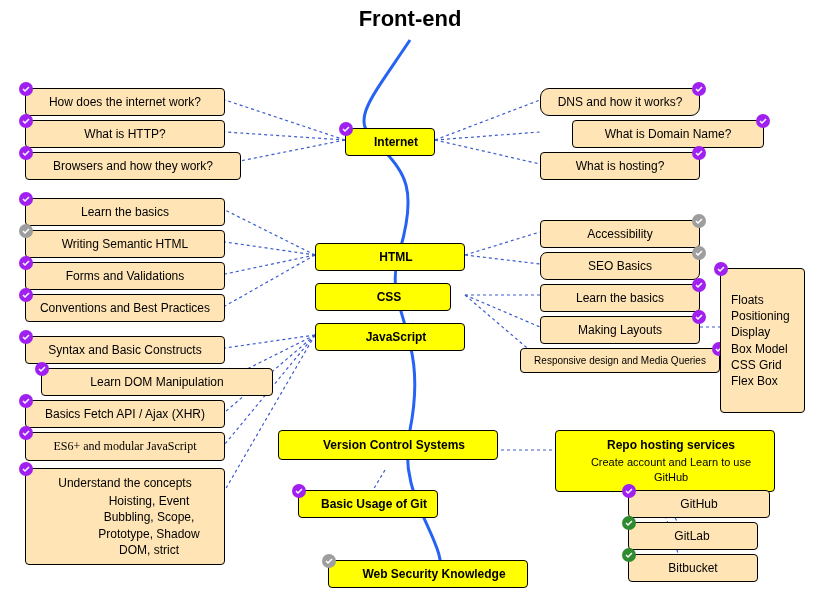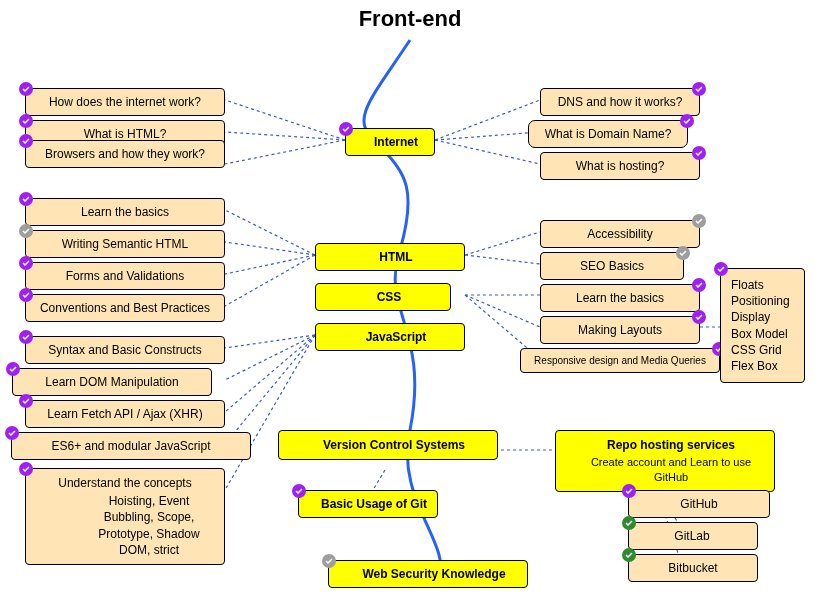--- a/index.html
+++ b/index.html
@@ -94,33 +94,33 @@
 
 <div class="node leaf" style="left:25px; top:88px; width:200px;"><span class="badge p tl">
       <svg viewBox="0 0 10 10">
         <path d="M2 5 L4 7 L8 3" stroke="#fff" stroke-width="1.5" fill="none"></path>
       </svg>
     </span><span>How does the internet work?</span></div>
 <div class="node leaf" style="left:25px; top:120px; width:200px;"><span class="badge p tl">
       <svg viewBox="0 0 10 10">
         <path d="M2 5 L4 7 L8 3" stroke="#fff" stroke-width="1.5" fill="none"></path>
       </svg>
-    </span><span>What is HTML?</span></div>
-<div class="node leaf" style="left:25px; top:140px; width:200px;"><span class="badge p tl">
+    </span><span>What is HTTP?</span></div>
+<div class="node leaf" style="left:25px; top:152px; width:216px;"><span class="badge p tl">
       <svg viewBox="0 0 10 10">
         <path d="M2 5 L4 7 L8 3" stroke="#fff" stroke-width="1.5" fill="none"></path>
       </svg>
     </span><span>Browsers and how they work?</span></div>
 
-<div class="node leaf" style="left:540px; top:88px; width:160px;"><span class="badge p tr">
+<div class="node leaf" style="left:540px; top:88px; width:160px;border-radius:9px;"><span class="badge p tr">
       <svg viewBox="0 0 10 10">
         <path d="M2 5 L4 7 L8 3" stroke="#fff" stroke-width="1.5" fill="none"></path>
       </svg>
     </span><span>DNS and how it works?</span></div>
-<div class="node leaf" style="left:528px; top:120px; width:160px;border-radius:7px;"><span class="badge p tr">
+<div class="node leaf" style="left:572px; top:120px; width:192px;"><span class="badge p tr">
       <svg viewBox="0 0 10 10">
         <path d="M2 5 L4 7 L8 3" stroke="#fff" stroke-width="1.5" fill="none"></path>
       </svg>
     </span><span>What is Domain Name?</span></div>
 <div class="node leaf" style="left:540px; top:152px; width:160px;"><span class="badge p tr">
       <svg viewBox="0 0 10 10">
         <path d="M2 5 L4 7 L8 3" stroke="#fff" stroke-width="1.5" fill="none"></path>
       </svg>
     </span><span>What is hosting?</span></div>
 
@@ -143,21 +143,21 @@
       <svg viewBox="0 0 10 10">
         <path d="M2 5 L4 7 L8 3" stroke="#fff" stroke-width="1.5" fill="none"></path>
       </svg>
     </span><span>Conventions and Best Practices</span></div>
 
 <div class="node leaf" style="left:540px; top:220px; width:160px;"><span class="badge gr tr">
       <svg viewBox="0 0 10 10">
         <path d="M2 5 L4 7 L8 3" stroke="#fff" stroke-width="1.5" fill="none"></path>
       </svg>
     </span><span>Accessibility</span></div>
-<div class="node leaf" style="left:540px; top:252px; width:144px;"><span class="badge gr tr">
+<div class="node leaf" style="left:540px; top:252px; width:160px;border-radius:7px;"><span class="badge gr tr">
       <svg viewBox="0 0 10 10">
         <path d="M2 5 L4 7 L8 3" stroke="#fff" stroke-width="1.5" fill="none"></path>
       </svg>
     </span><span>SEO Basics</span></div>
 
 <div class="node leaf" style="left:540px; top:284px; width:160px;"><span class="badge p tr">
       <svg viewBox="0 0 10 10">
         <path d="M2 5 L4 7 L8 3" stroke="#fff" stroke-width="1.5" fill="none"></path>
       </svg>
     </span><span>Learn the basics</span></div>
@@ -165,50 +165,50 @@
       <svg viewBox="0 0 10 10">
         <path d="M2 5 L4 7 L8 3" stroke="#fff" stroke-width="1.5" fill="none"></path>
       </svg>
     </span><span>Making Layouts</span></div>
 <div class="node leaf" style="left:520px; top:348px; width:200px; font-size:10px;"><span class="badge p tr">
       <svg viewBox="0 0 10 10">
         <path d="M2 5 L4 7 L8 3" stroke="#fff" stroke-width="1.5" fill="none"></path>
       </svg>
     </span><span>Responsive design and Media Queries</span></div>
 
-<div class="node leaf multi" style="left:720px; top:268px; width:85px; text-align:left; padding:8px 10px;">
+<div class="node leaf multi" style="left:720px; top:268px; width:85px; text-align:left; padding:23px 10px;">
   <span class="badge p tl">
       <svg viewBox="0 0 10 10">
         <path d="M2 5 L4 7 L8 3" stroke="#fff" stroke-width="1.5" fill="none"></path>
       </svg>
     </span>
   <div>Floats</div>
   <div>Positioning</div>
   <div>Display</div>
   <div>Box Model</div>
   <div>CSS Grid</div>
   <div>Flex Box</div>
 </div>
 
 <div class="node leaf" style="left:25px; top:336px; width:200px;"><span class="badge p tl">
       <svg viewBox="0 0 10 10">
         <path d="M2 5 L4 7 L8 3" stroke="#fff" stroke-width="1.5" fill="none"></path>
       </svg>
     </span><span>Syntax and Basic Constructs</span></div>
-<div class="node leaf" style="left:12px; top:368px; width:200px;"><span class="badge p tl">
+<div class="node leaf" style="left:41px; top:368px; width:232px;"><span class="badge p tl">
       <svg viewBox="0 0 10 10">
         <path d="M2 5 L4 7 L8 3" stroke="#fff" stroke-width="1.5" fill="none"></path>
       </svg>
     </span><span>Learn DOM Manipulation</span></div>
 <div class="node leaf" style="left:25px; top:400px; width:200px;"><span class="badge p tl">
       <svg viewBox="0 0 10 10">
         <path d="M2 5 L4 7 L8 3" stroke="#fff" stroke-width="1.5" fill="none"></path>
       </svg>
-    </span><span>Learn Fetch API / Ajax (XHR)</span></div>
-<div class="node leaf" style="left:11px; top:432px; width:240px;"><span class="badge p tl">
+    </span><span>Basics Fetch API / Ajax (XHR)</span></div>
+<div class="node leaf" style="left:25px; top:432px; width:200px;font-family:Liberation Serif, serif;"><span class="badge p tl">
       <svg viewBox="0 0 10 10">
         <path d="M2 5 L4 7 L8 3" stroke="#fff" stroke-width="1.5" fill="none"></path>
       </svg>
     </span><span>ES6+ and modular JavaScript</span></div>
 <div class="node leaf multi" style="left:25px; top:468px; width:200px; text-align:center;">
   <span class="badge p tl">
       <svg viewBox="0 0 10 10">
         <path d="M2 5 L4 7 L8 3" stroke="#fff" stroke-width="1.5" fill="none"></path>
       </svg>
     </span>

